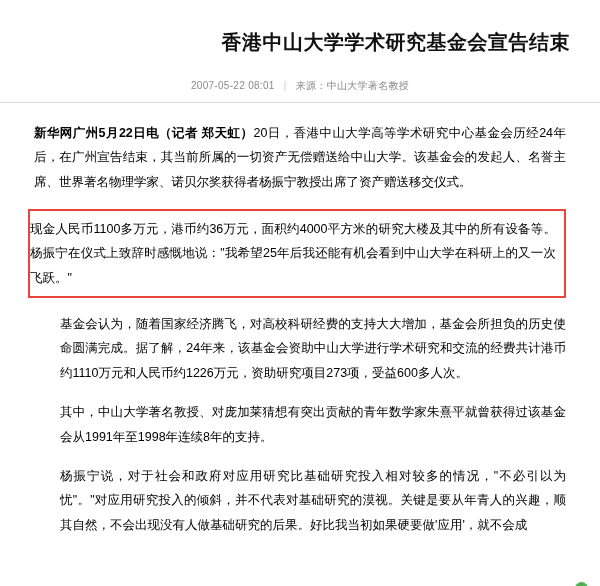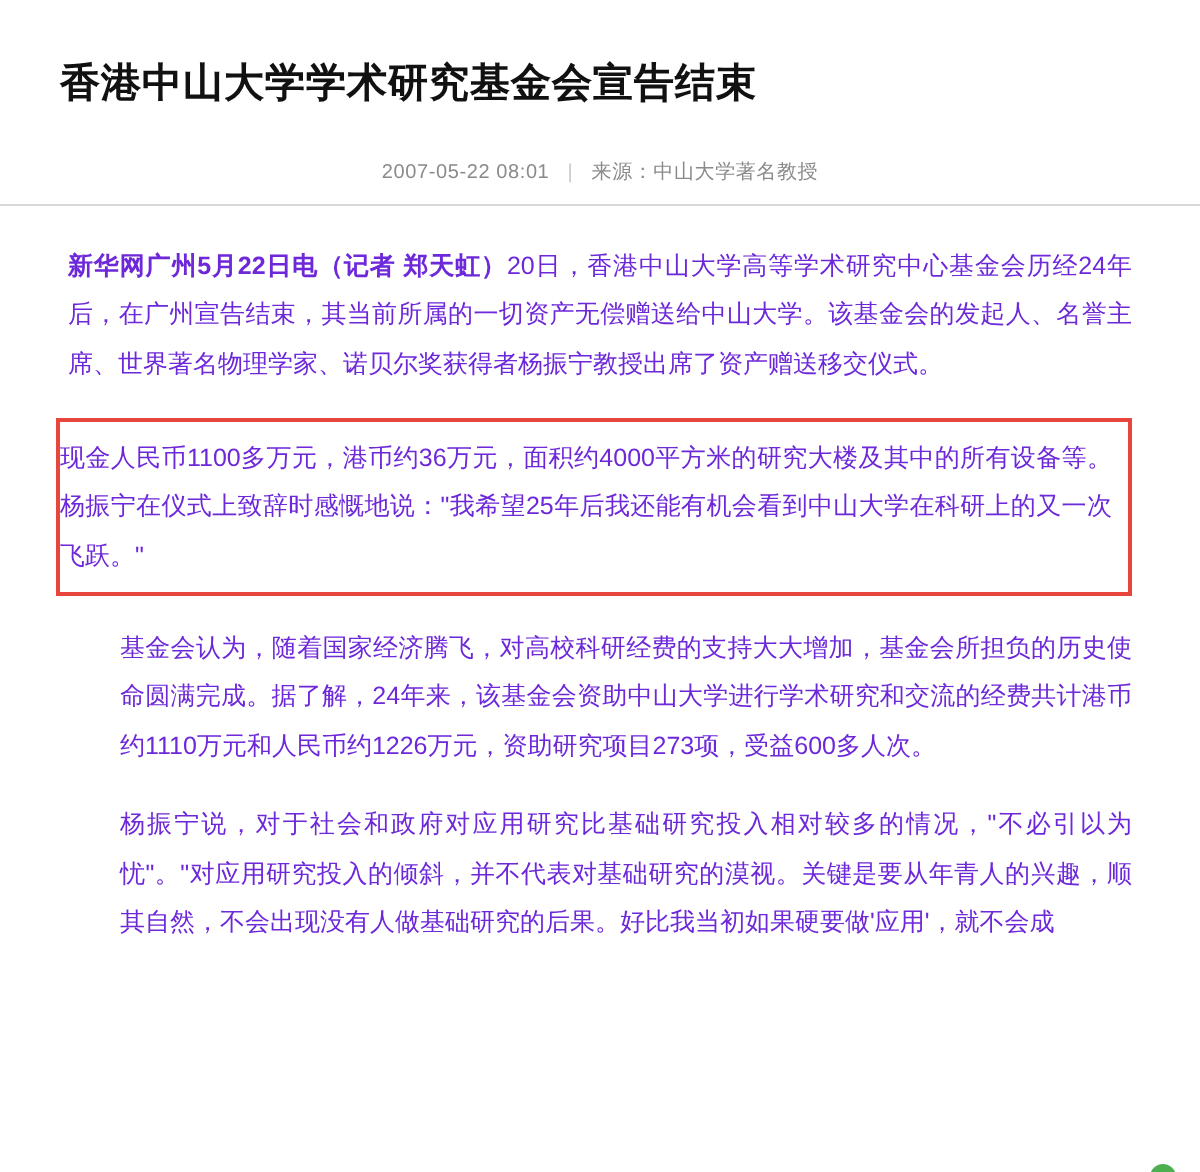--- a/index.html
+++ b/index.html
@@ -14,21 +14,21 @@
     overflow: hidden;
   }
   .page {
     position: relative;
     width: 600px;
     height: 586px;
     background: #ffffff;
     box-sizing: border-box;
   }
   .title {
-    text-align: left;
+    text-align: right;
     font-size: 20px;
     font-weight: bold;
     color: #111111;
     letter-spacing: 0.5px;
     padding: 16px 30px 10px 30px;
     line-height: 1.3;
   }
   .meta {
     text-align: center;
     font-size: 10px;
@@ -51,21 +51,21 @@
     margin: 0 0 0 0;
   }
   .article {
     padding: 18px 34px 0 34px;
     box-sizing: border-box;
   }
   p.para {
     margin: 0 0 15px 0;
     font-size: 12.5px;
     line-height: 1.95;
-    color: #6d28d9;
+    color: #000000;
     text-align: justify;
     text-indent: 0;
   }
   p.para .lead {
     font-weight: bold;
   }
   p.indent {
     padding-left: 26px;
   }
   .highlight-box {
@@ -140,20 +140,21 @@
 
     <p class="para"><span class="lead">新华网广州5月22日电（记者 郑天虹）</span><span>20日，香港中山大学高等学术研究中心基金会历经24年后，在广州宣告结束，其当前所属的一切资产无偿赠送给中山大学。该基金会的发起人、名誉主席、世界著名物理学家、诺贝尔奖获得者杨振宁教授出席了资产赠送移交仪式。</span></p>
 
 
     <div class="highlight-box">
       <p class="para">现金人民币1100多万元，港币约36万元，面积约4000平方米的研究大楼及其中的所有设备等。杨振宁在仪式上致辞时感慨地说："我希望25年后我还能有机会看到中山大学在科研上的又一次飞跃。"</p>
     </div>
 
     <p class="para indent">基金会认为，随着国家经济腾飞，对高校科研经费的支持大大增加，基金会所担负的历史使命圆满完成。据了解，24年来，该基金会资助中山大学进行学术研究和交流的经费共计港币约1110万元和人民币约1226万元，资助研究项目273项，受益600多人次。</p>
 
+    <p class="para indent">其中，中山大学著名教授、对庞加莱猜想有突出贡献的青年数学家朱熹平就曾获得过该基金会从1991年至1998年连续8年的支持。</p>
 
     <p class="para indent">杨振宁说，对于社会和政府对应用研究比基础研究投入相对较多的情况，"不必引以为忧"。"对应用研究投入的倾斜，并不代表对基础研究的漠视。关键是要从年青人的兴趣，顺其自然，不会出现没有人做基础研究的后果。好比我当初如果硬要做'应用'，就不会成</p>
 
   </div>
 
   <div class="watermark">
     <span class="wechat-icon"></span>
     <span></span>
   </div>
 

